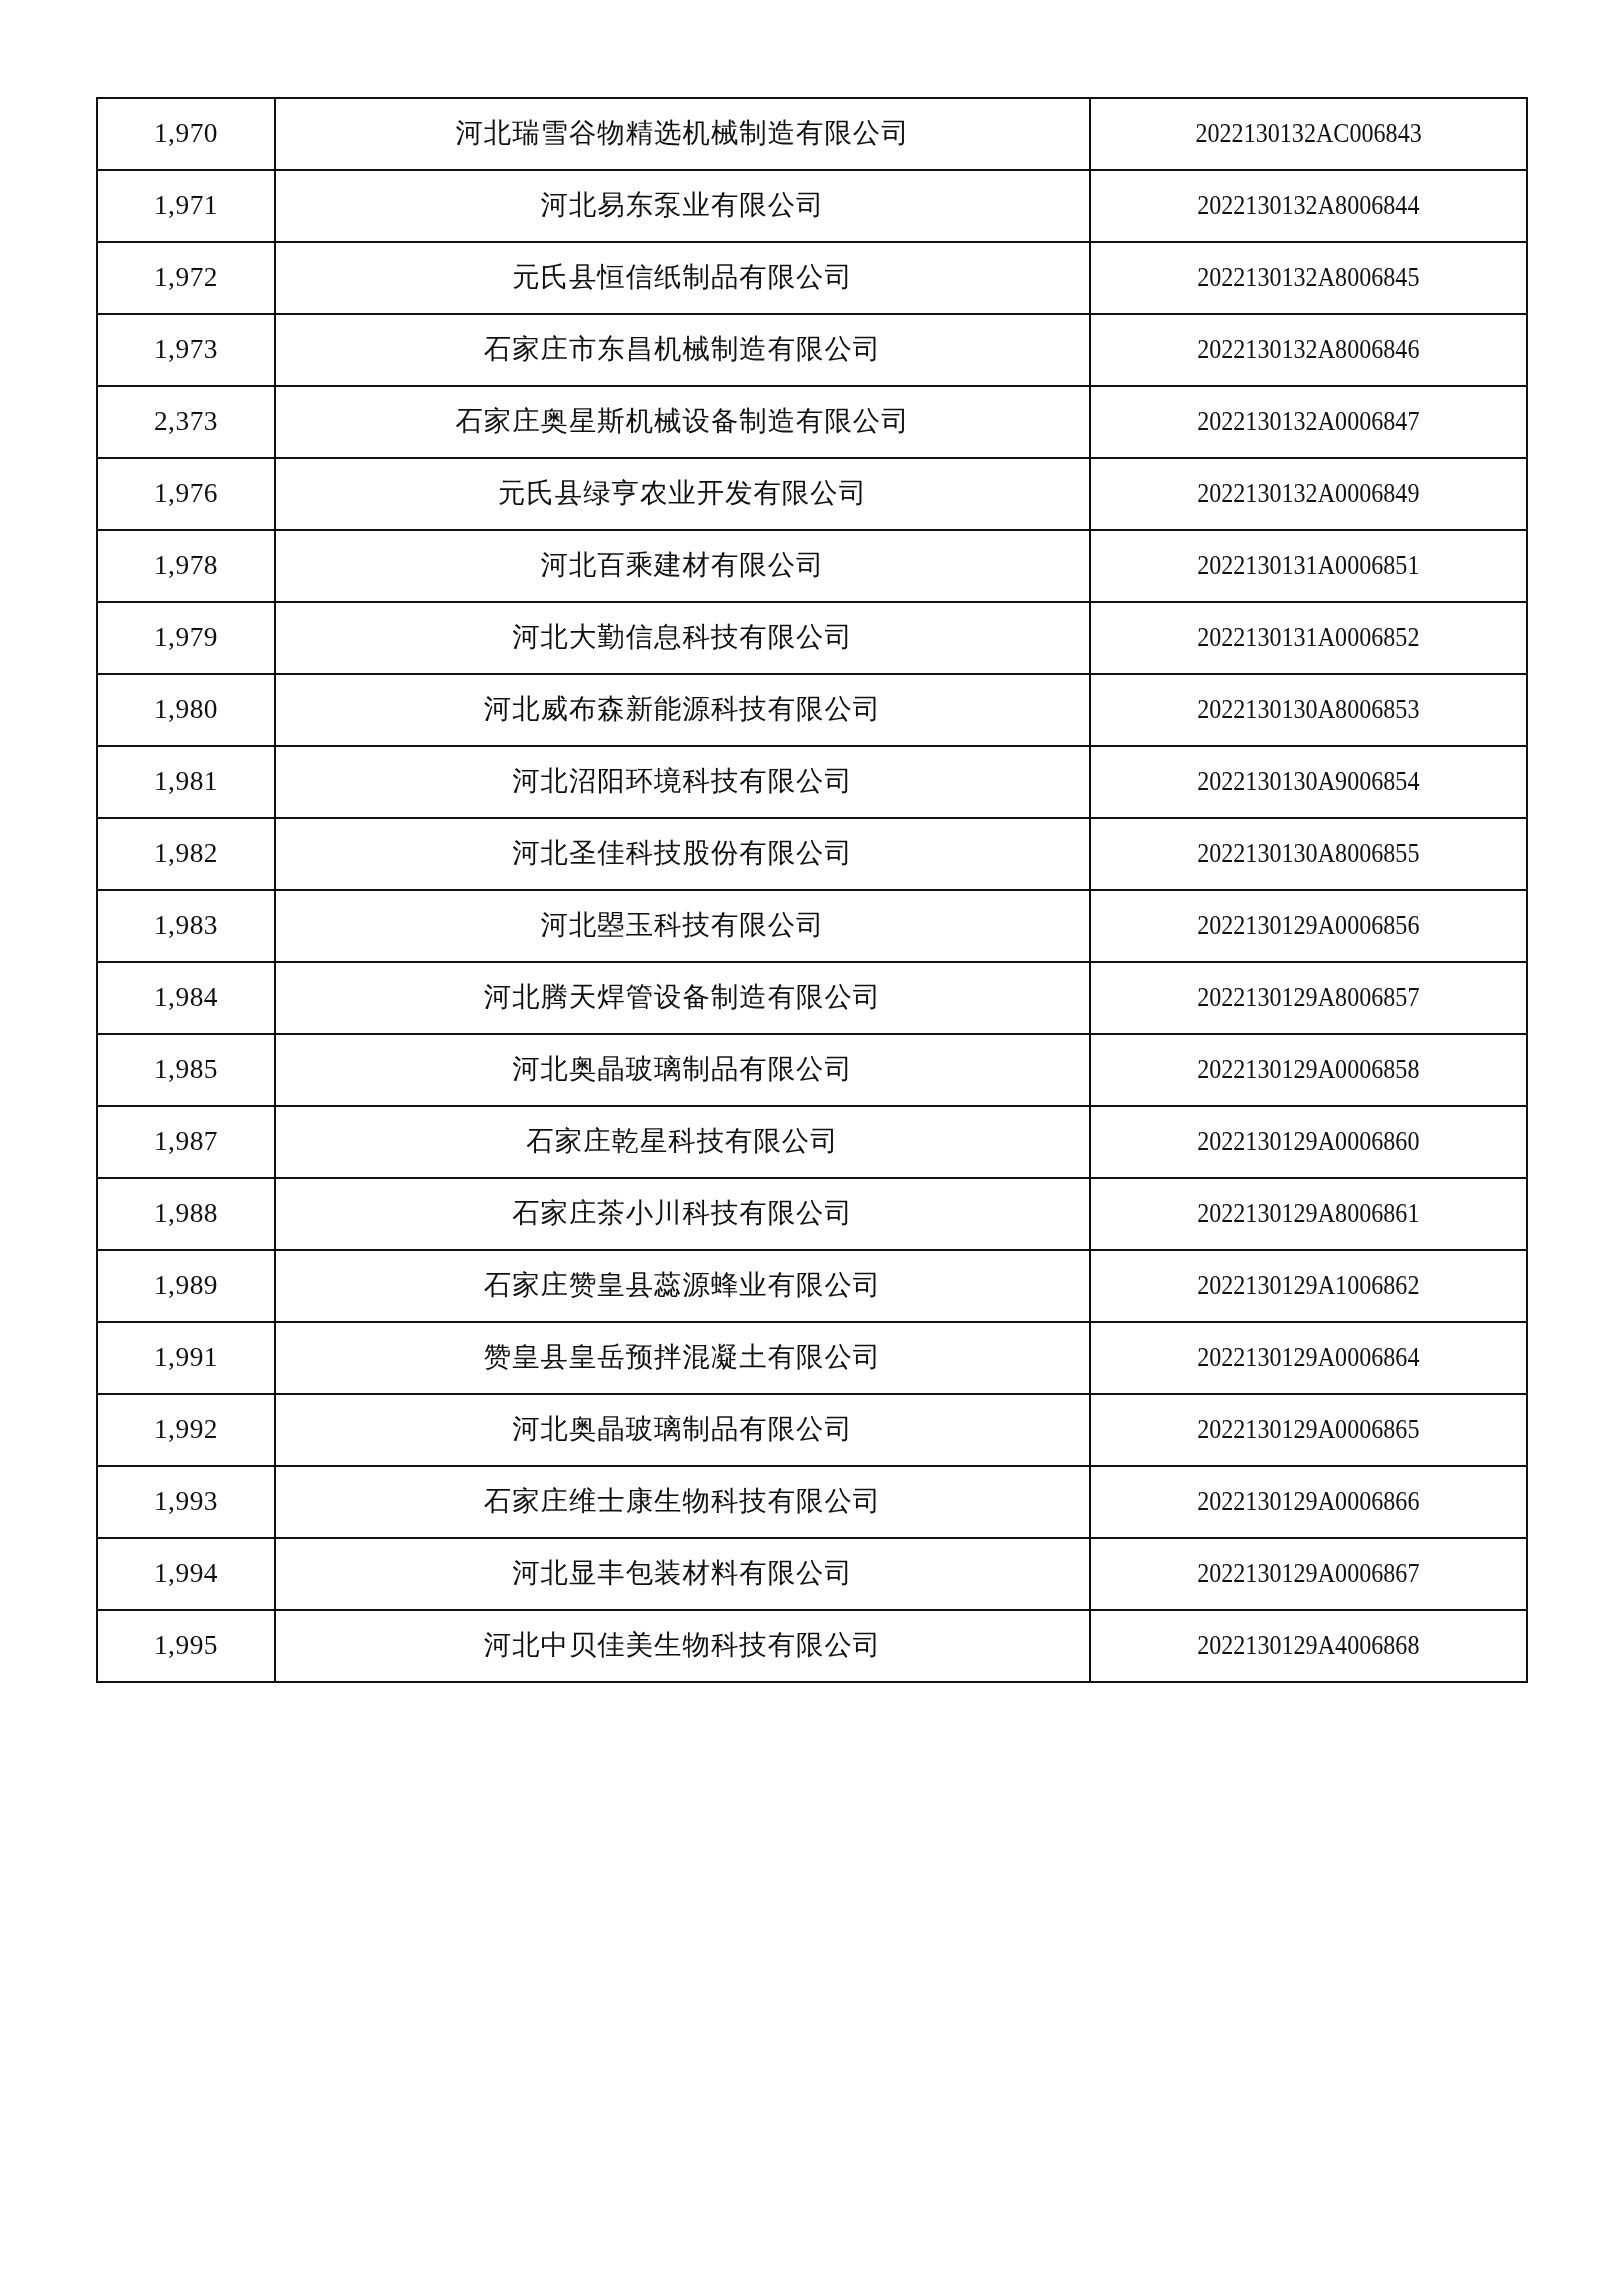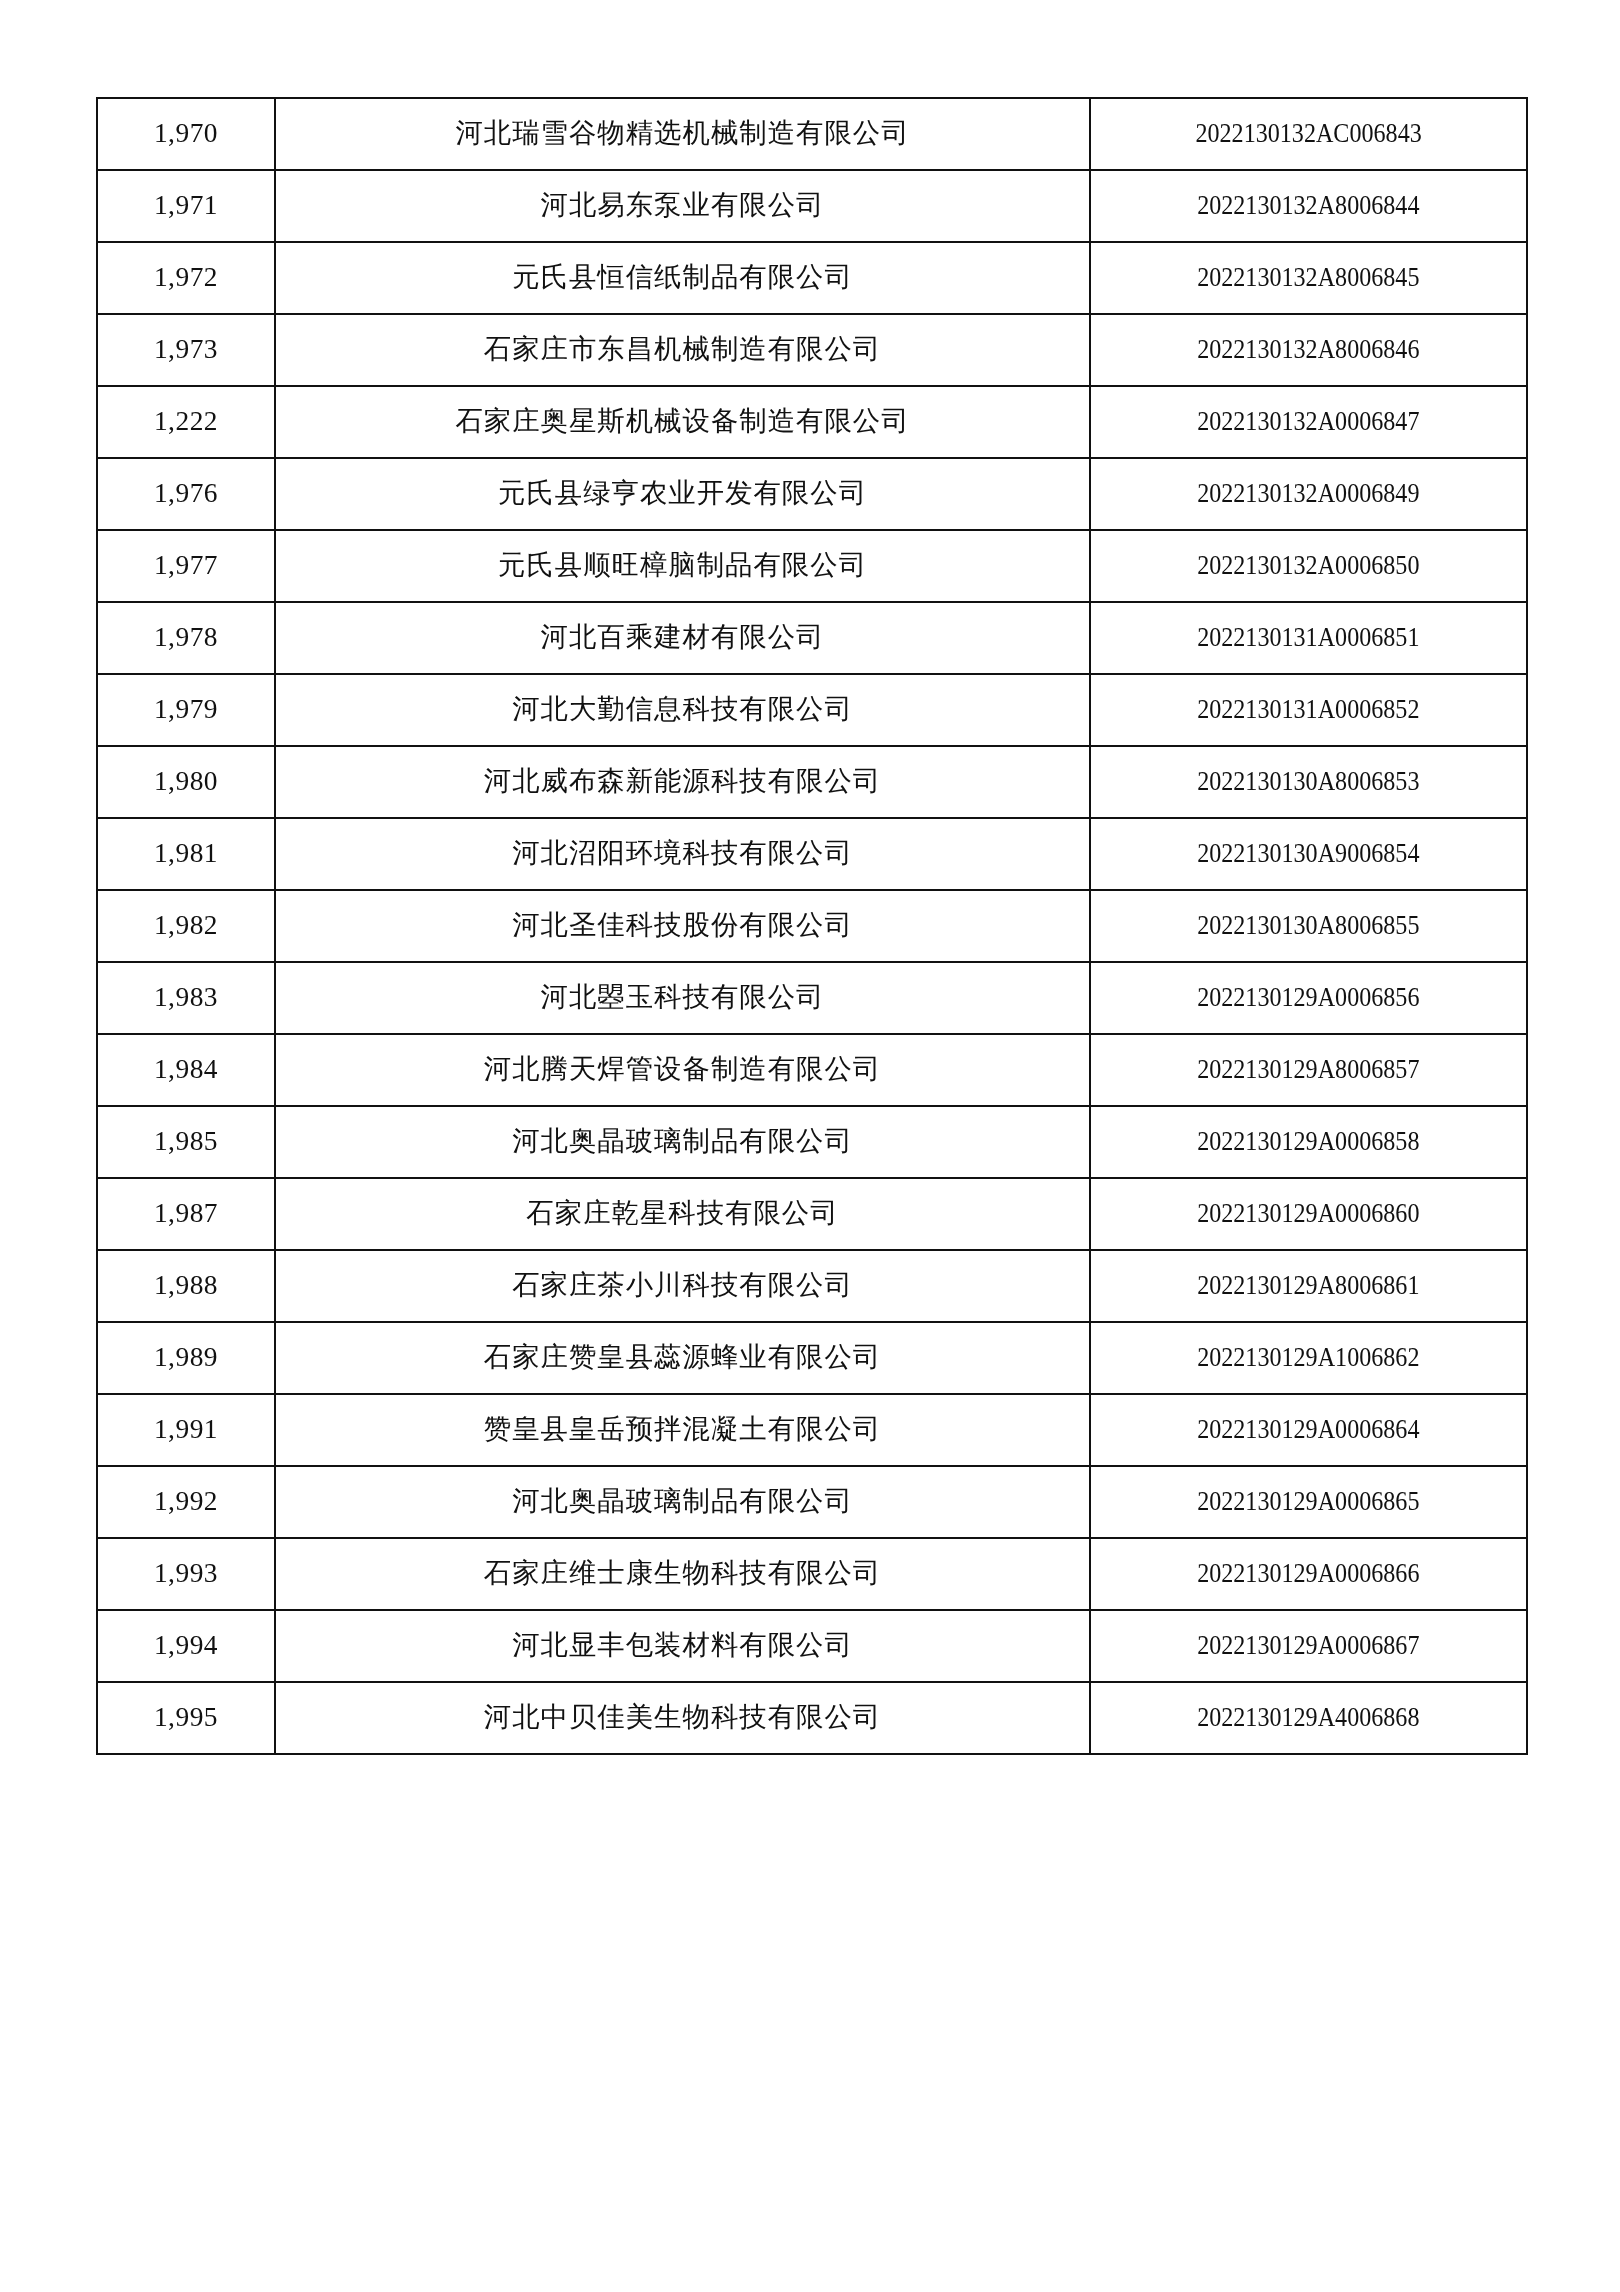--- a/index.html
+++ b/index.html
@@ -50,33 +50,28 @@
           <td class="idx">1,972</td>
           <td class="name">元氏县恒信纸制品有限公司</td>
           <td class="code"><span>2022130132A8006845</span></td>
         </tr>
       <tr>
           <td class="idx">1,973</td>
           <td class="name">石家庄市东昌机械制造有限公司</td>
           <td class="code"><span>2022130132A8006846</span></td>
         </tr>
       <tr>
-          <td class="idx">1,222</td>
+          <td class="idx">2,373</td>
           <td class="name">石家庄奥星斯机械设备制造有限公司</td>
           <td class="code"><span>2022130132A0006847</span></td>
         </tr>
       <tr>
           <td class="idx">1,976</td>
           <td class="name">元氏县绿亨农业开发有限公司</td>
           <td class="code"><span>2022130132A0006849</span></td>
-        </tr>
-      <tr>
-          <td class="idx">1,977</td>
-          <td class="name">元氏县顺旺樟脑制品有限公司</td>
-          <td class="code"><span>2022130132A0006850</span></td>
         </tr>
       <tr>
           <td class="idx">1,978</td>
           <td class="name">河北百乘建材有限公司</td>
           <td class="code"><span>2022130131A0006851</span></td>
         </tr>
       <tr>
           <td class="idx">1,979</td>
           <td class="name">河北大勤信息科技有限公司</td>
           <td class="code"><span>2022130131A0006852</span></td>

